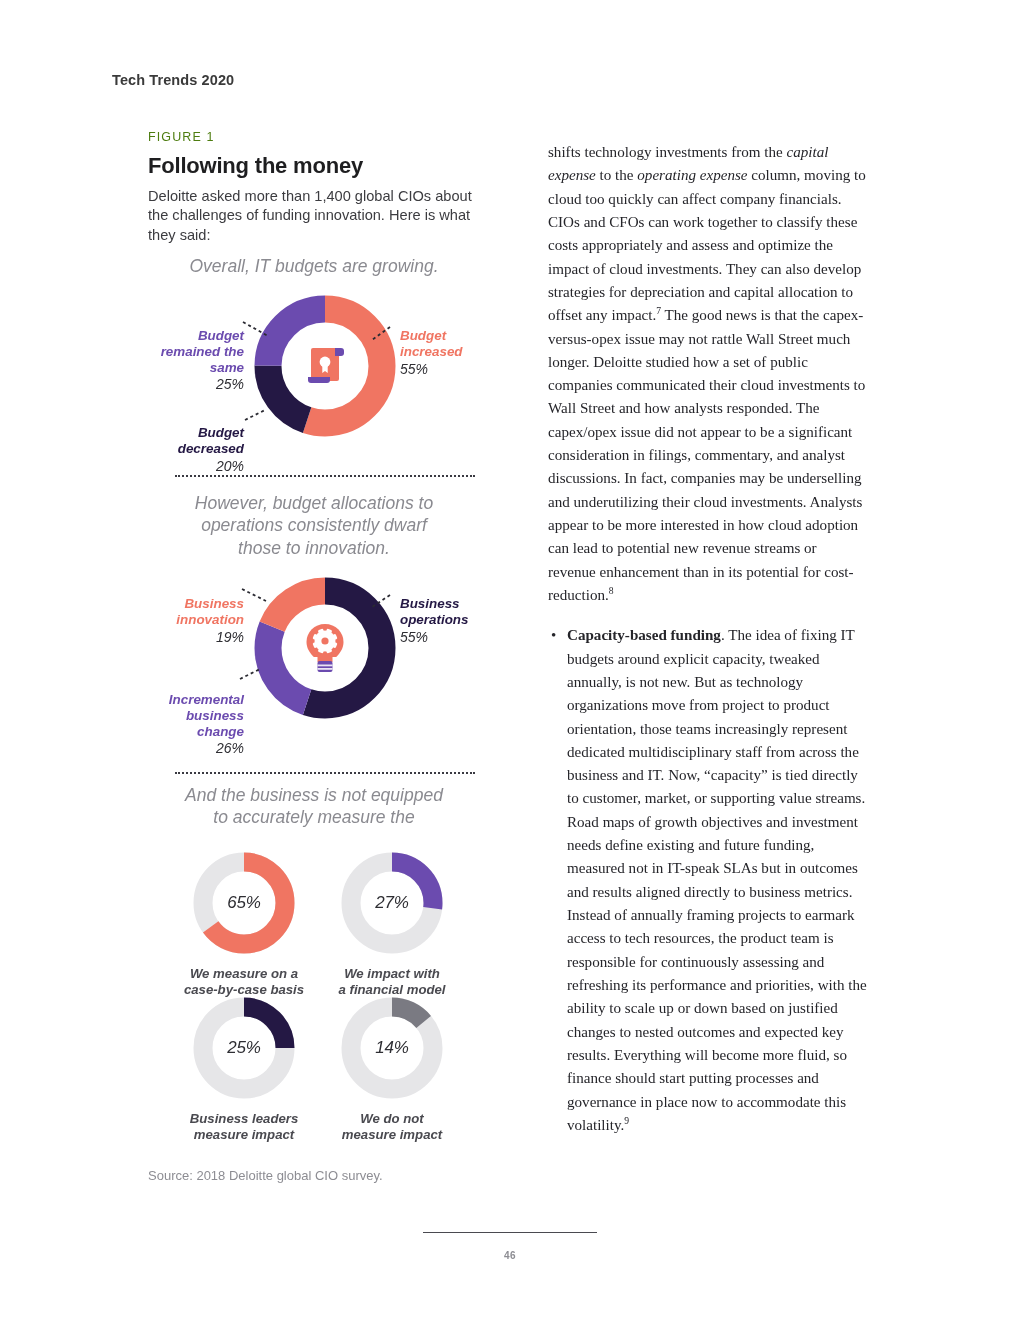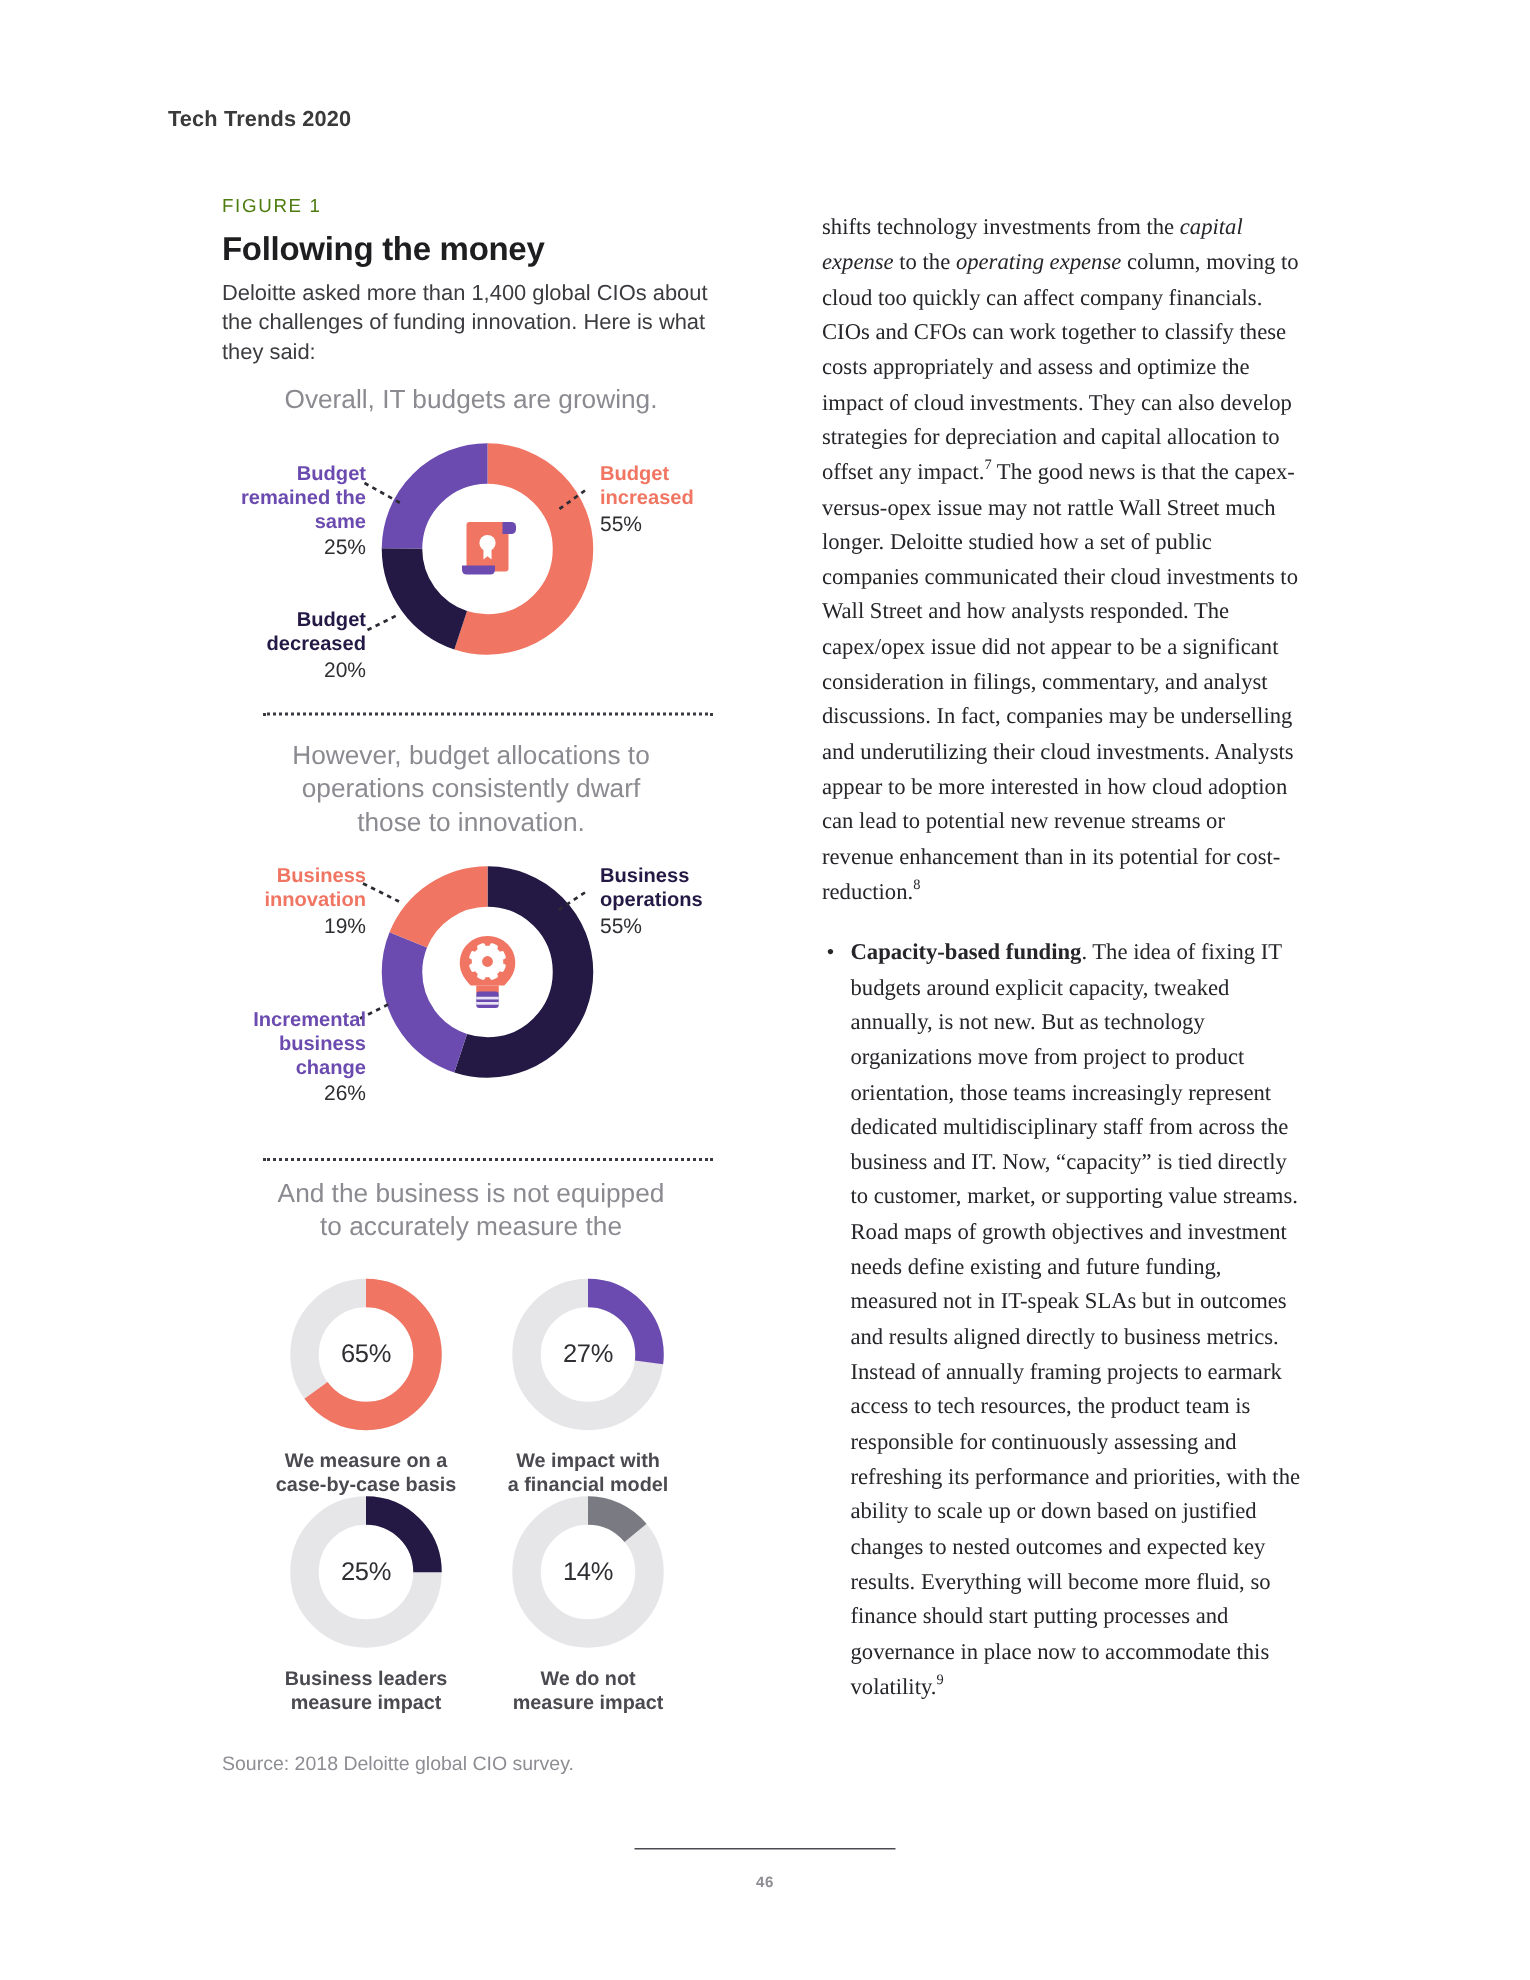--- a/index.html
+++ b/index.html
@@ -69,39 +69,41 @@
   .dotted-rule {
     height: 0;
     border-top: 2px dotted #3a3a42;
     margin: 0 auto;
     width: 300px;
   }
 
   
   .donut-block {
     position: relative;
+    font-style: italic;
   }
   .donut-wrap {
     position: relative;
     margin: 0 auto;
   }
   .donut-wrap svg { display: block; }
 
   .center-icon {
     position: absolute;
     left: 50%;
     top: 50%;
     transform: translate(-50%, -50%);
   }
 
   .lbl {
     position: absolute;
     font-size: 13.4px;
     font-weight: bold;
     line-height: 1.18;
+    margin-top: 20px;
   }
   .lbl .pct {
     display: block;
     font-weight: normal;
     color: #2e2e33;
     font-size: 14px;
     margin-top: 1px;
   }
   .lbl.right { text-align: left; }
   .lbl.left  { text-align: right; }

